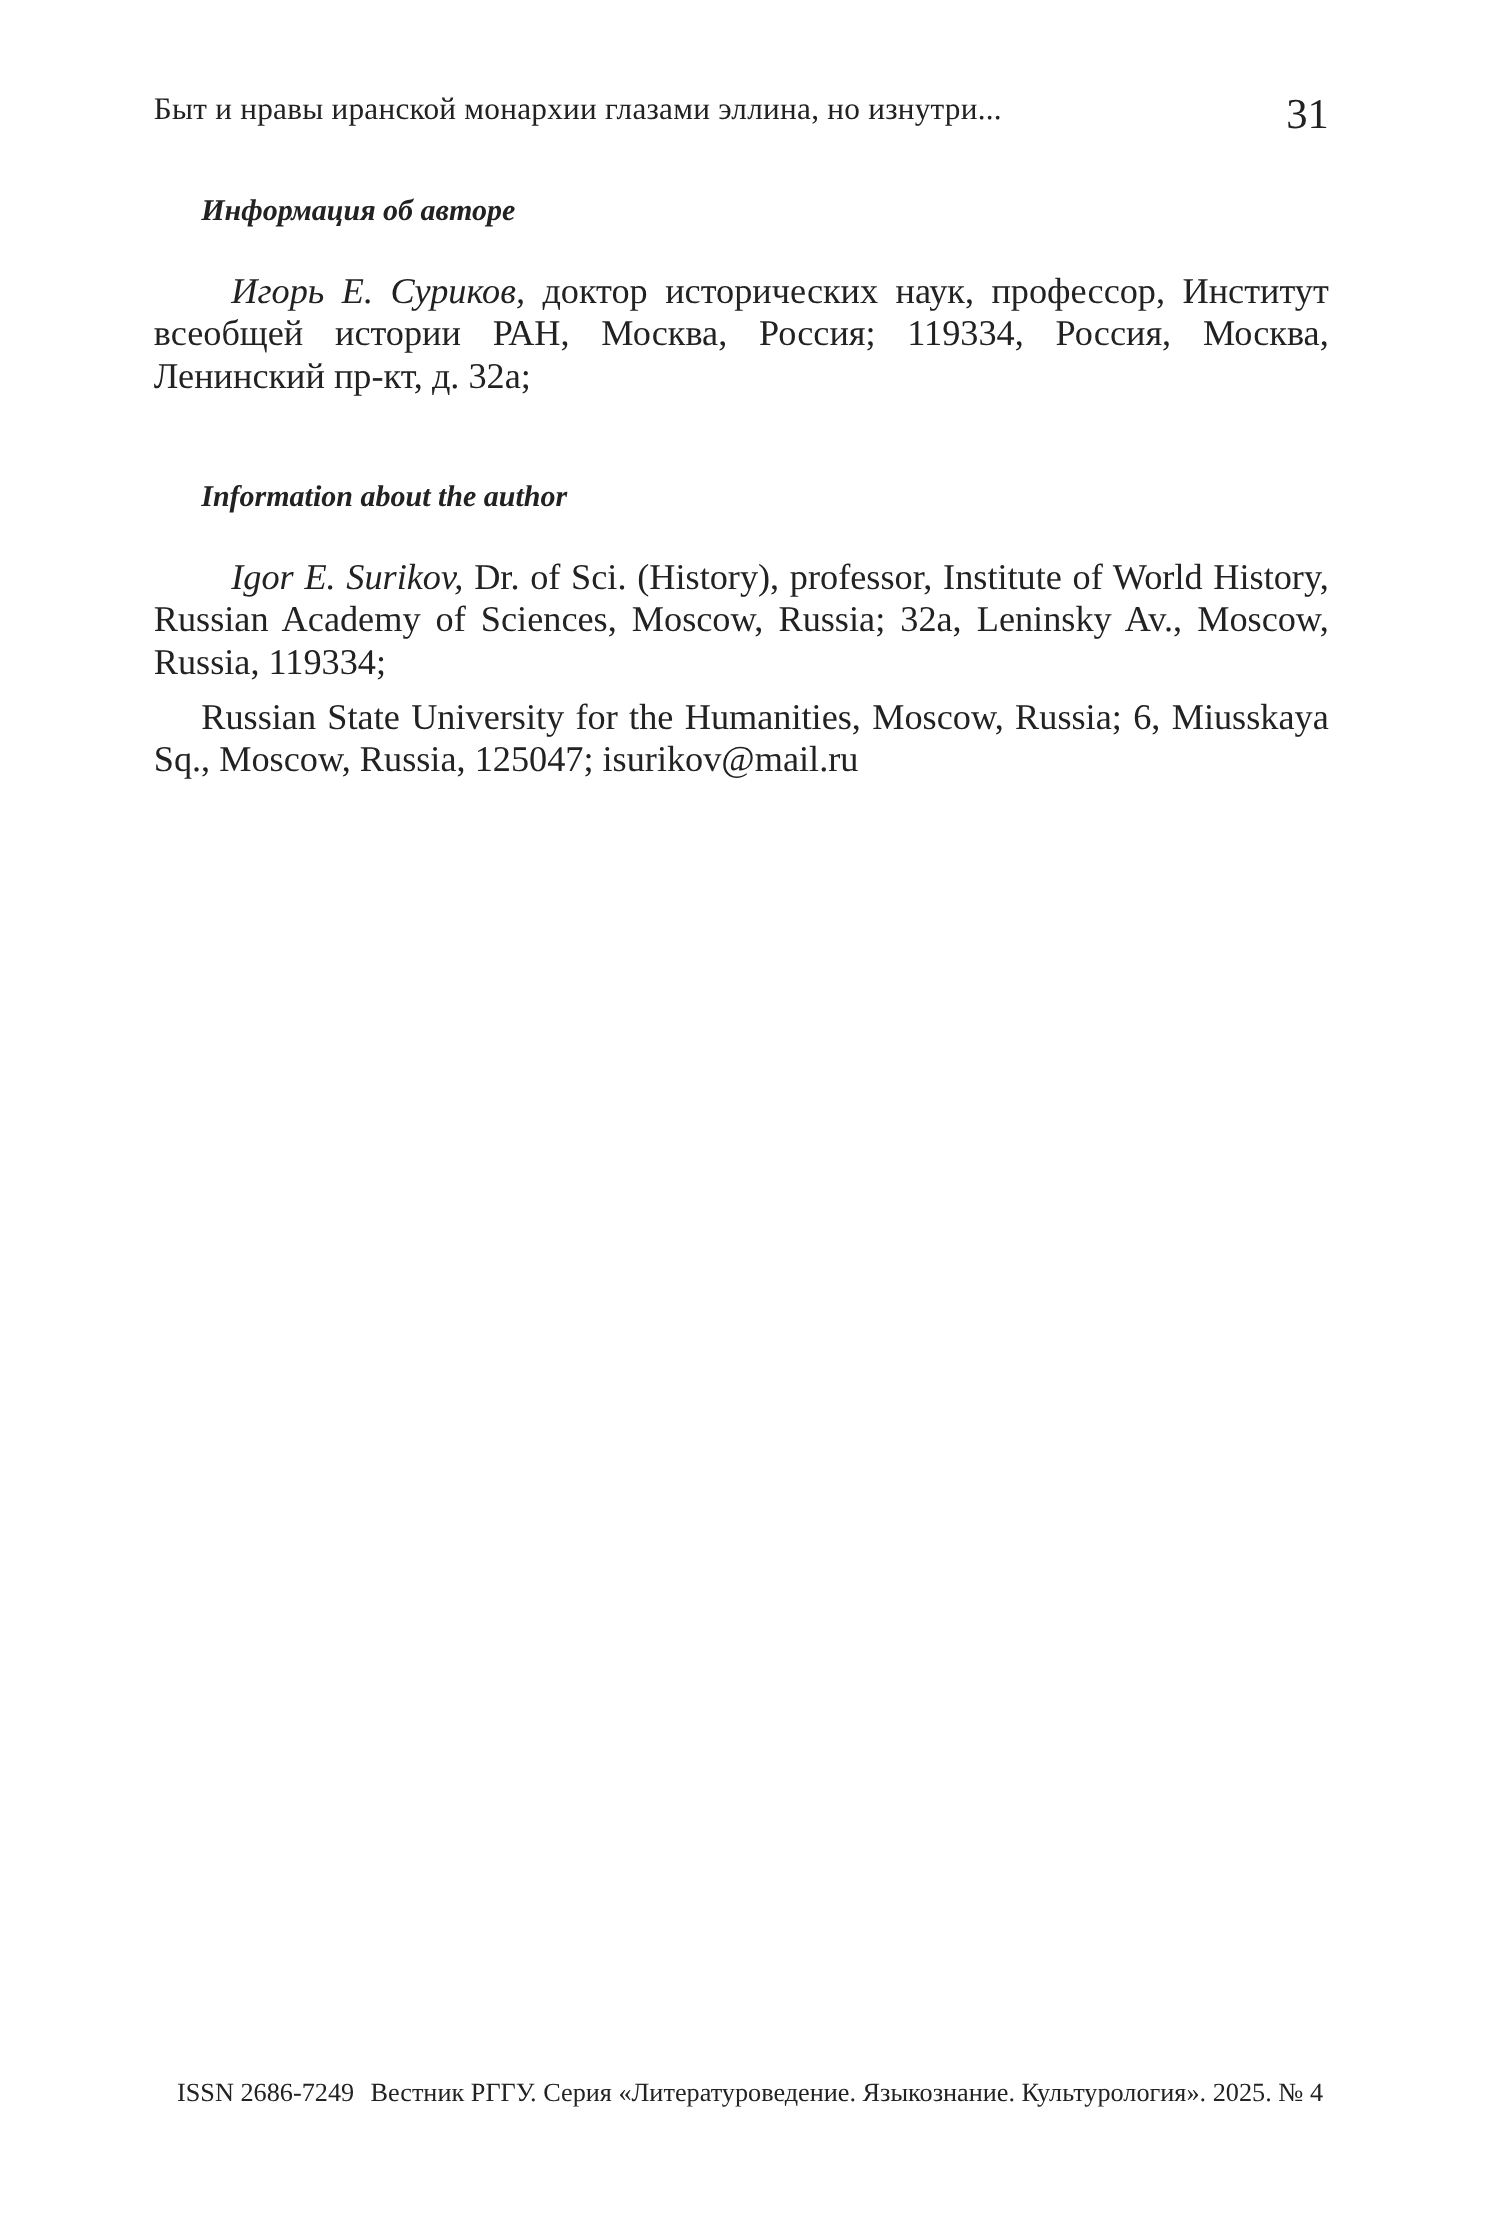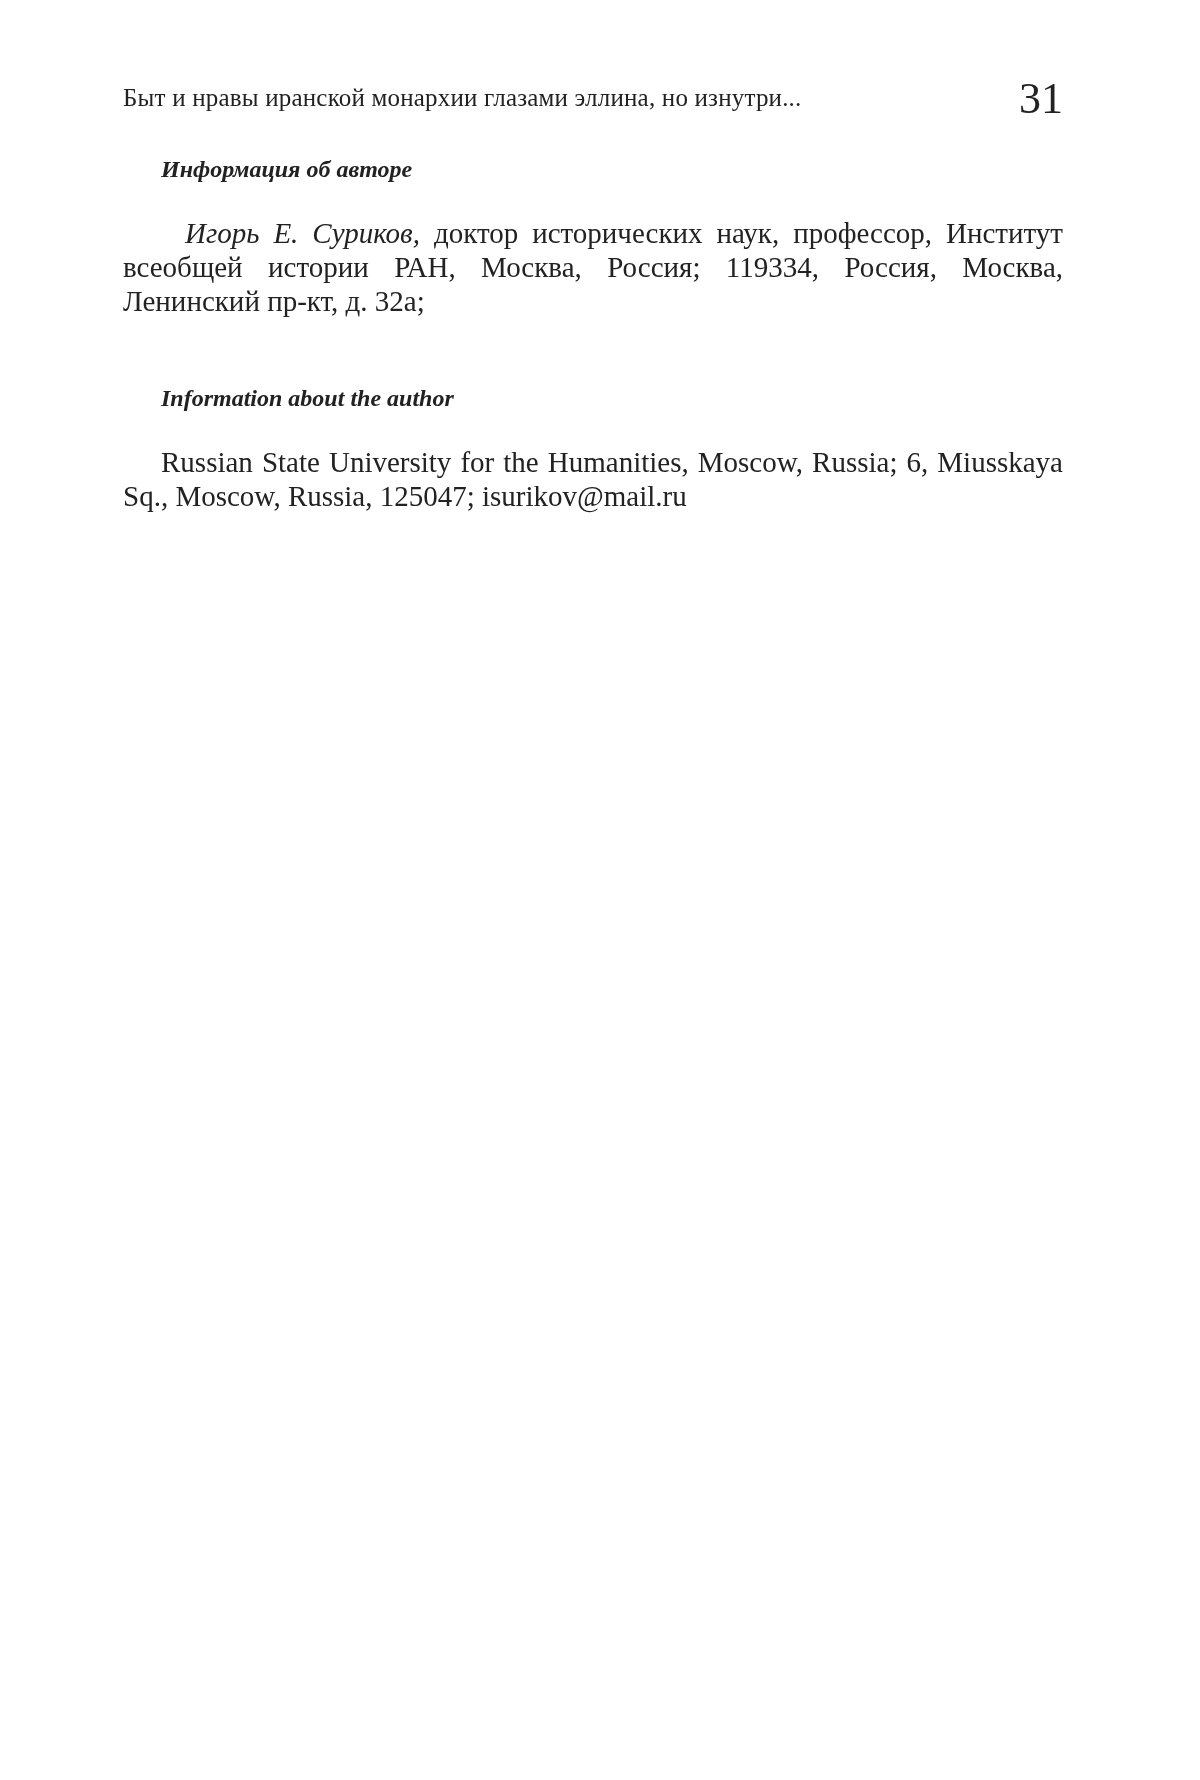--- a/index.html
+++ b/index.html
@@ -26,21 +26,21 @@
     display: flex;
     justify-content: space-between;
     align-items: baseline;
   }
   .running-header .title {
     font-size: 25px;
     letter-spacing: 0.2px;
     white-space: nowrap;
   }
   .running-header .pagenum {
-    font-size: 44px;
+    font-size: 34px;
     position: relative;
     top: 7px;
     text-align: center;
   }
 
   
   .content {
     position: absolute;
     top: 151px;
     left: 123px;
@@ -87,19 +87,23 @@
 
   <div class="content">
 
     <h2 class="section-heading ru">Информация об авторе</h2>
 
     <p class="body-par"><span class="author-name">Игорь Е. Суриков,</span><span> доктор исторических наук, профессор, Институт всеобщей истории РАН, Москва, Россия; 119334, Россия, Москва, Ленинский пр-кт, д. 32а;</span></p>
 
 
     <h2 class="section-heading en">Information about the author</h2>
 
+    <p class="body-par"><span class="author-name">Igor E. Surikov,</span><span> Dr. of Sci. (History), professor, Institute of World History, Russian Academy of Sciences, Moscow, Russia; 32a, Leninsky Av., Moscow, Russia, 119334;</span></p>
 
     <p class="body-par">Russian State University for the Humanities, Moscow, Russia; 6, Miusskaya Sq., Moscow, Russia, 125047; isurikov@mail.ru</p>
 
   </div>
 
+  <div class="footer">
+    <span class="issn">ISSN 2686-7249</span><span class="journal">Вестник РГГУ. Серия «Литературоведение. Языкознание. Культурология». 2025. № 4</span>
+  </div>
 
 </div>
 
 </body></html>

